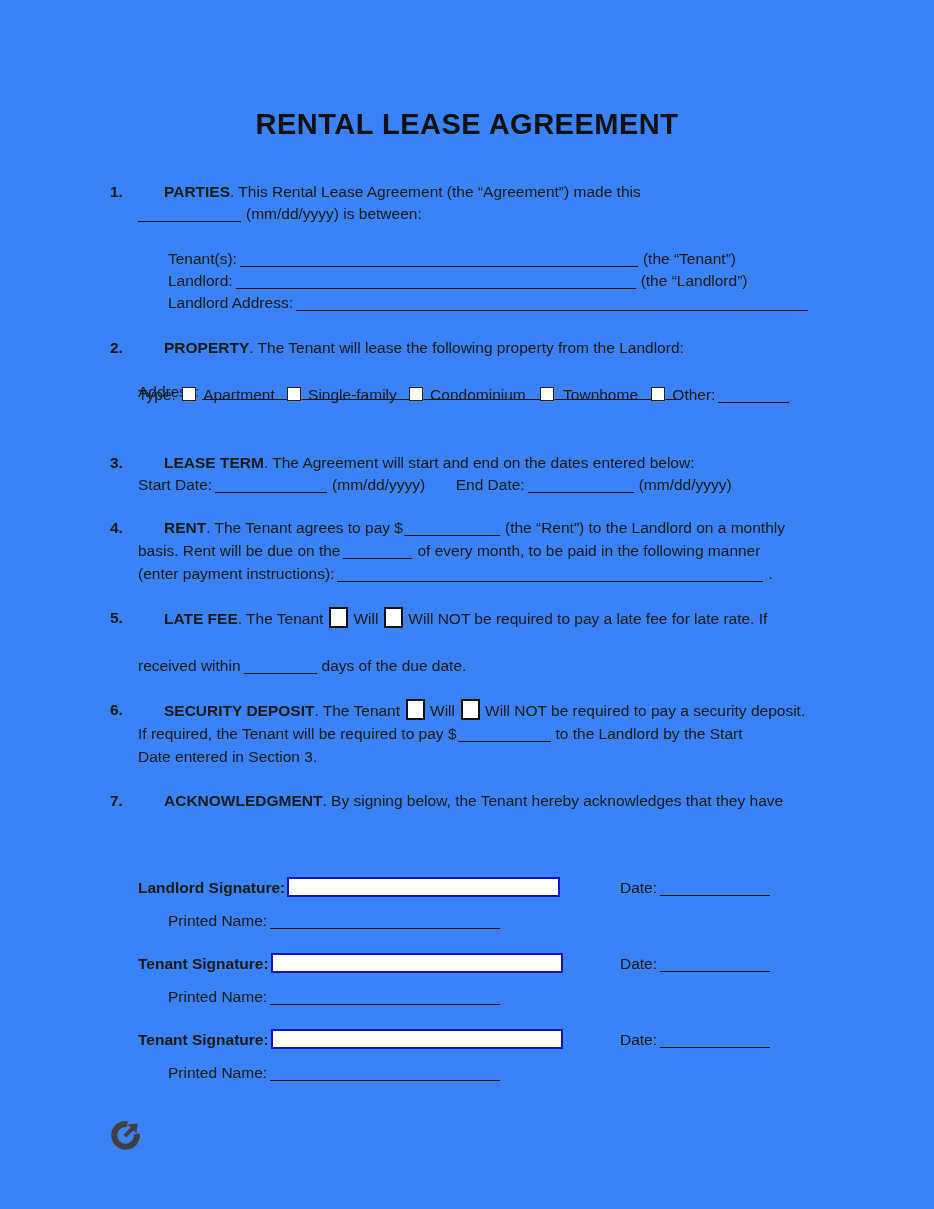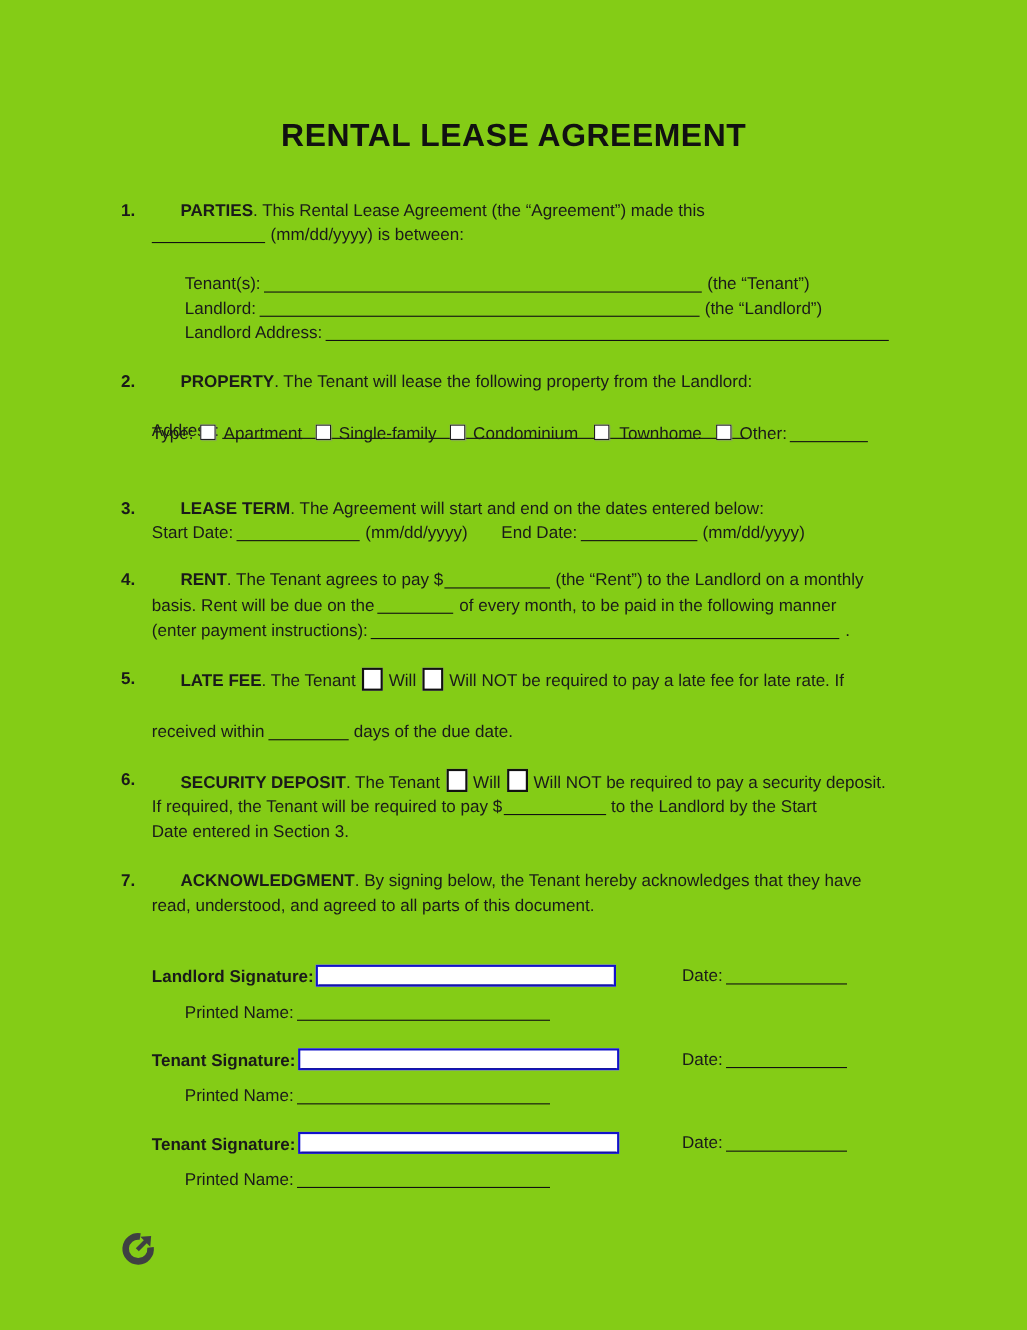--- a/index.html
+++ b/index.html
@@ -1,20 +1,20 @@
 <!DOCTYPE html>
 <html><head>
 <meta charset="utf-8">
 <style>
   html,body{margin:0;padding:0;background:#e8e8e8;}
   .page{
     position:relative;
     width:934px;height:1209px;
     margin:0 auto;
-    background:#84cc16;
+    background:#3b82f6;
     font-family:"Liberation Sans","DejaVu Sans",sans-serif;
     color:#1a1a1a;
     overflow:hidden;
   }
   .doc-title{
     position:absolute;top:108px;left:0;right:0;
     text-align:center;
     font-size:29px;font-weight:bold;letter-spacing:.5px;
     color:#111;
   }
@@ -129,23 +129,20 @@
   <div class="line" style="top:723px">
     <span>If required, the Tenant will be required to pay $</span><span class="blank tight" style="width:93px"></span><span>to the Landlord by the Start</span>
   </div>
   <div class="line" style="top:746px">
     <span>Date entered in Section 3.</span>
   </div>
 
   <div class="line" style="top:790px">
     <span class="num">7.</span><span class="bold">ACKNOWLEDGMENT</span><span>. By signing below, the Tenant hereby acknowledges that they have</span>
   </div>
-  <div class="line" style="top:813px">
-    <span>read, understood, and agreed to all parts of this document.</span>
-  </div>
 
   <div class="line sigrow" style="top:877px">
     <span class="siglabel">Landlord Signature:</span><span class="sigbox w-landlord" style="--field-blue: #1212cc; border-color: rgb(18, 18, 204);"></span>
     <span class="datepart"><span>Date:</span><span class="blank" style="width:110px"></span></span>
   </div>
   <div class="line indent" style="top:910px">
     <span>Printed Name:</span><span class="blank" style="width:230px"></span>
   </div>
 
   <div class="line sigrow" style="top:953px">

